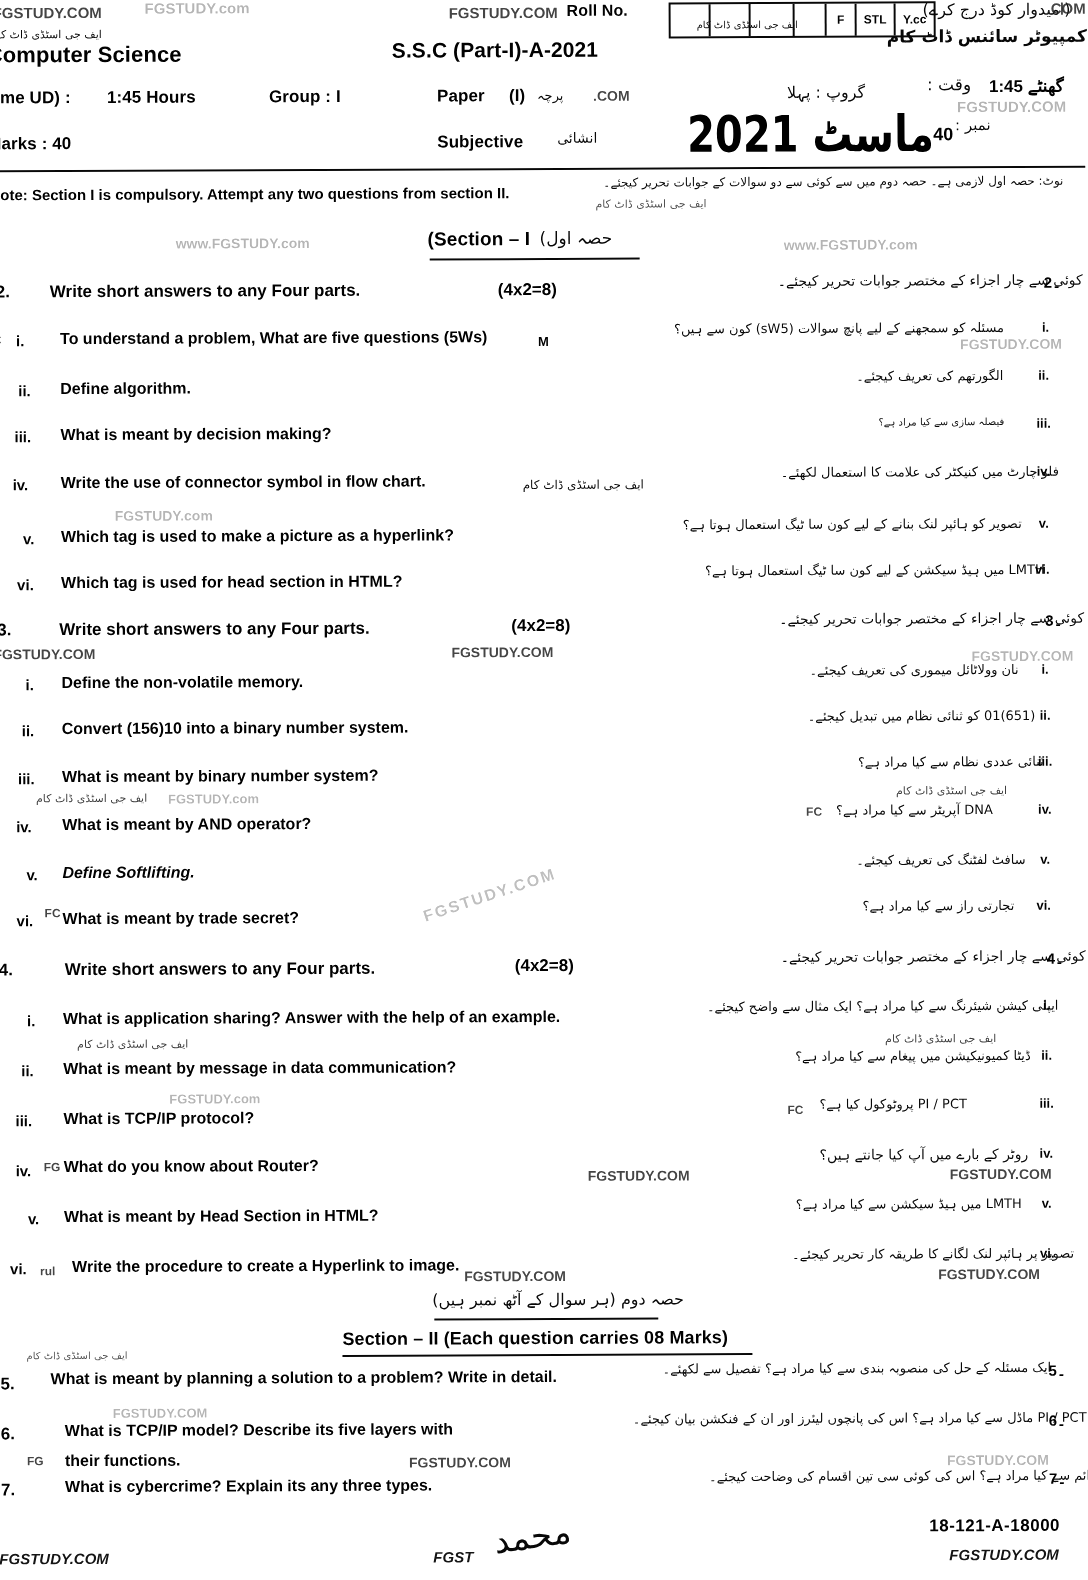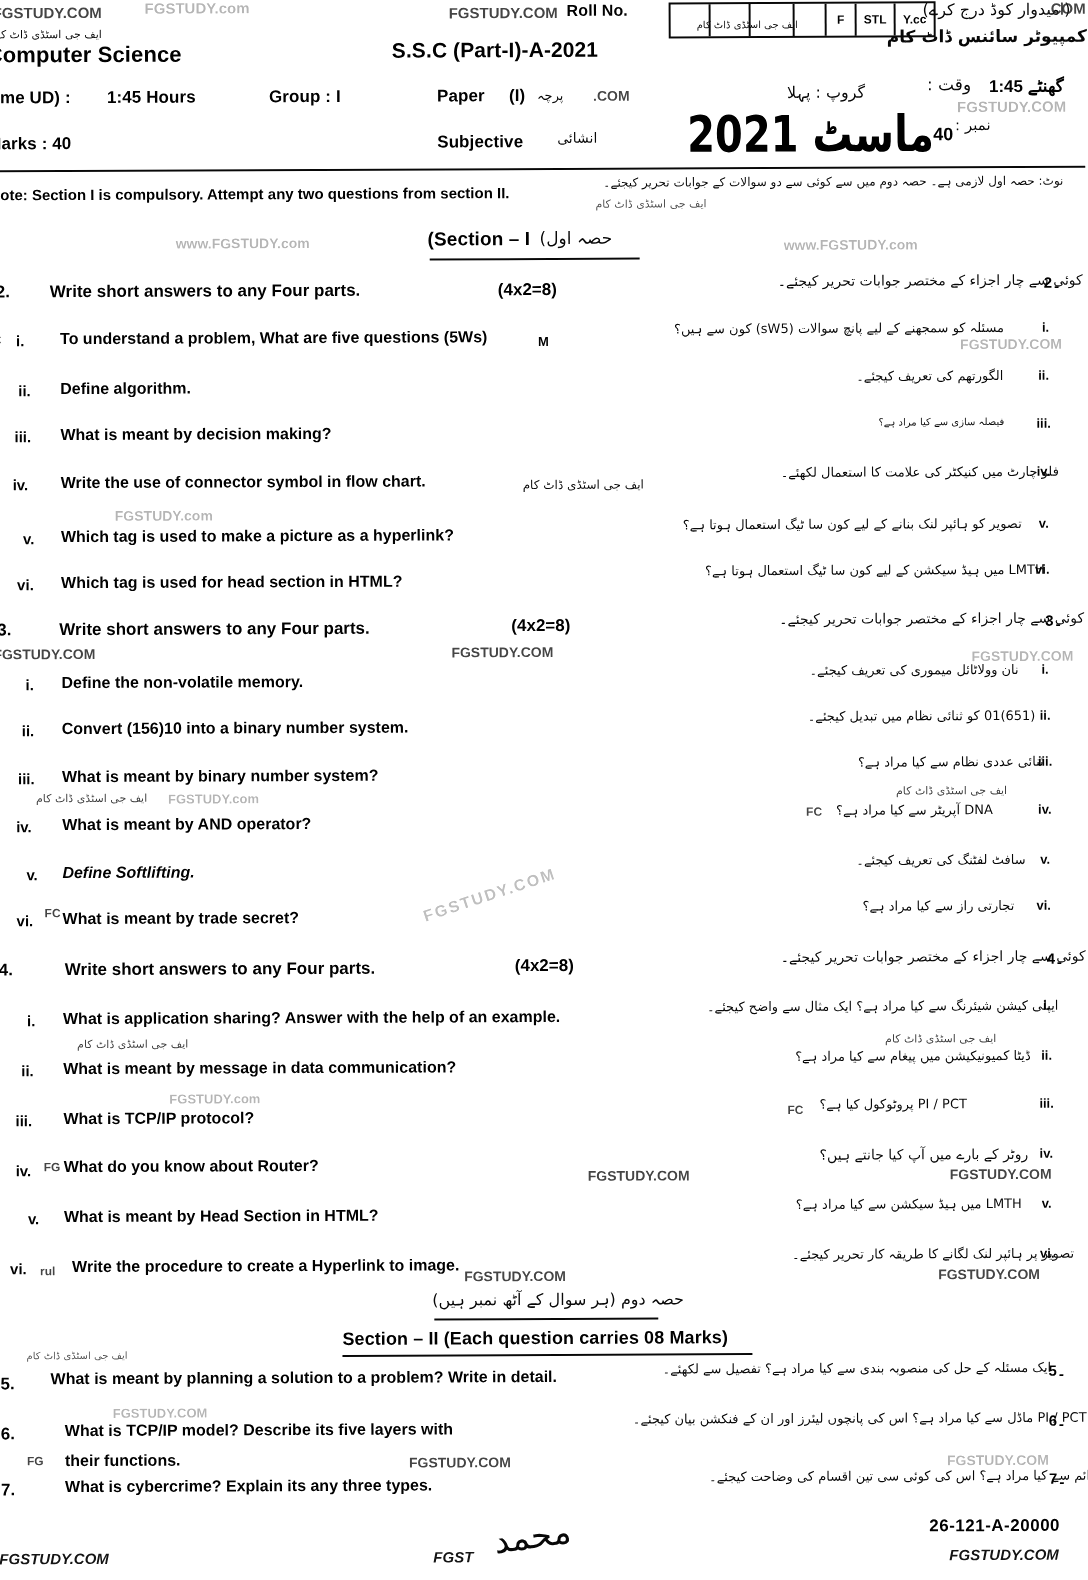--- a/index.html
+++ b/index.html
@@ -288,21 +288,21 @@
   <div class="abs wm light" style="left:406px;top:1454px;font-size:14px;">FGSTUDY.COM</div>
   <div class="abs ur" style="left:630px;top:1412px;font-size:13px;">TCP / IP ماڈل سے کیا مراد ہے؟ اس کی پانچوں لیئرز اور ان کے فنکشن بیان کیجئے۔</div>
   <div class="abs qnum" style="left:1046px;top:1414px;font-size:15px;">6۔</div>
   <div class="abs wm faint" style="left:944px;top:1454px;font-size:14px;">FGSTUDY.COM</div>
 
   <div class="abs qnum" style="left:-2px;top:1478px;">7.</div>
   <div class="abs qtext" style="left:62px;top:1476px;">What is cybercrime? Explain its any three types.</div>
   <div class="abs ur" style="left:706px;top:1470px;font-size:13px;">سائبر کرائم سے کیا مراد ہے؟ اس کی کوئی سی تین اقسام کی وضاحت کیجئے۔</div>
   <div class="abs qnum" style="left:1046px;top:1472px;font-size:15px;">7۔</div>
 
-  <div class="abs pagecode" style="left:926px;top:1518px;">26-121-A-20000</div>
+  <div class="abs pagecode" style="left:926px;top:1518px;">18-121-A-18000</div>
 
   <div class="sig" style="left:490px;top:1516px;">محمد</div>
   <div class="abs wm" style="left:430px;top:1548px;font-size:15px;">FGST</div>
 
   <div class="abs wm" style="left:-4px;top:1548px;font-size:15px;">FGSTUDY.COM</div>
   <div class="abs wm" style="left:946px;top:1548px;font-size:15px;">FGSTUDY.COM</div>
 
  </div>
 </div>
 

